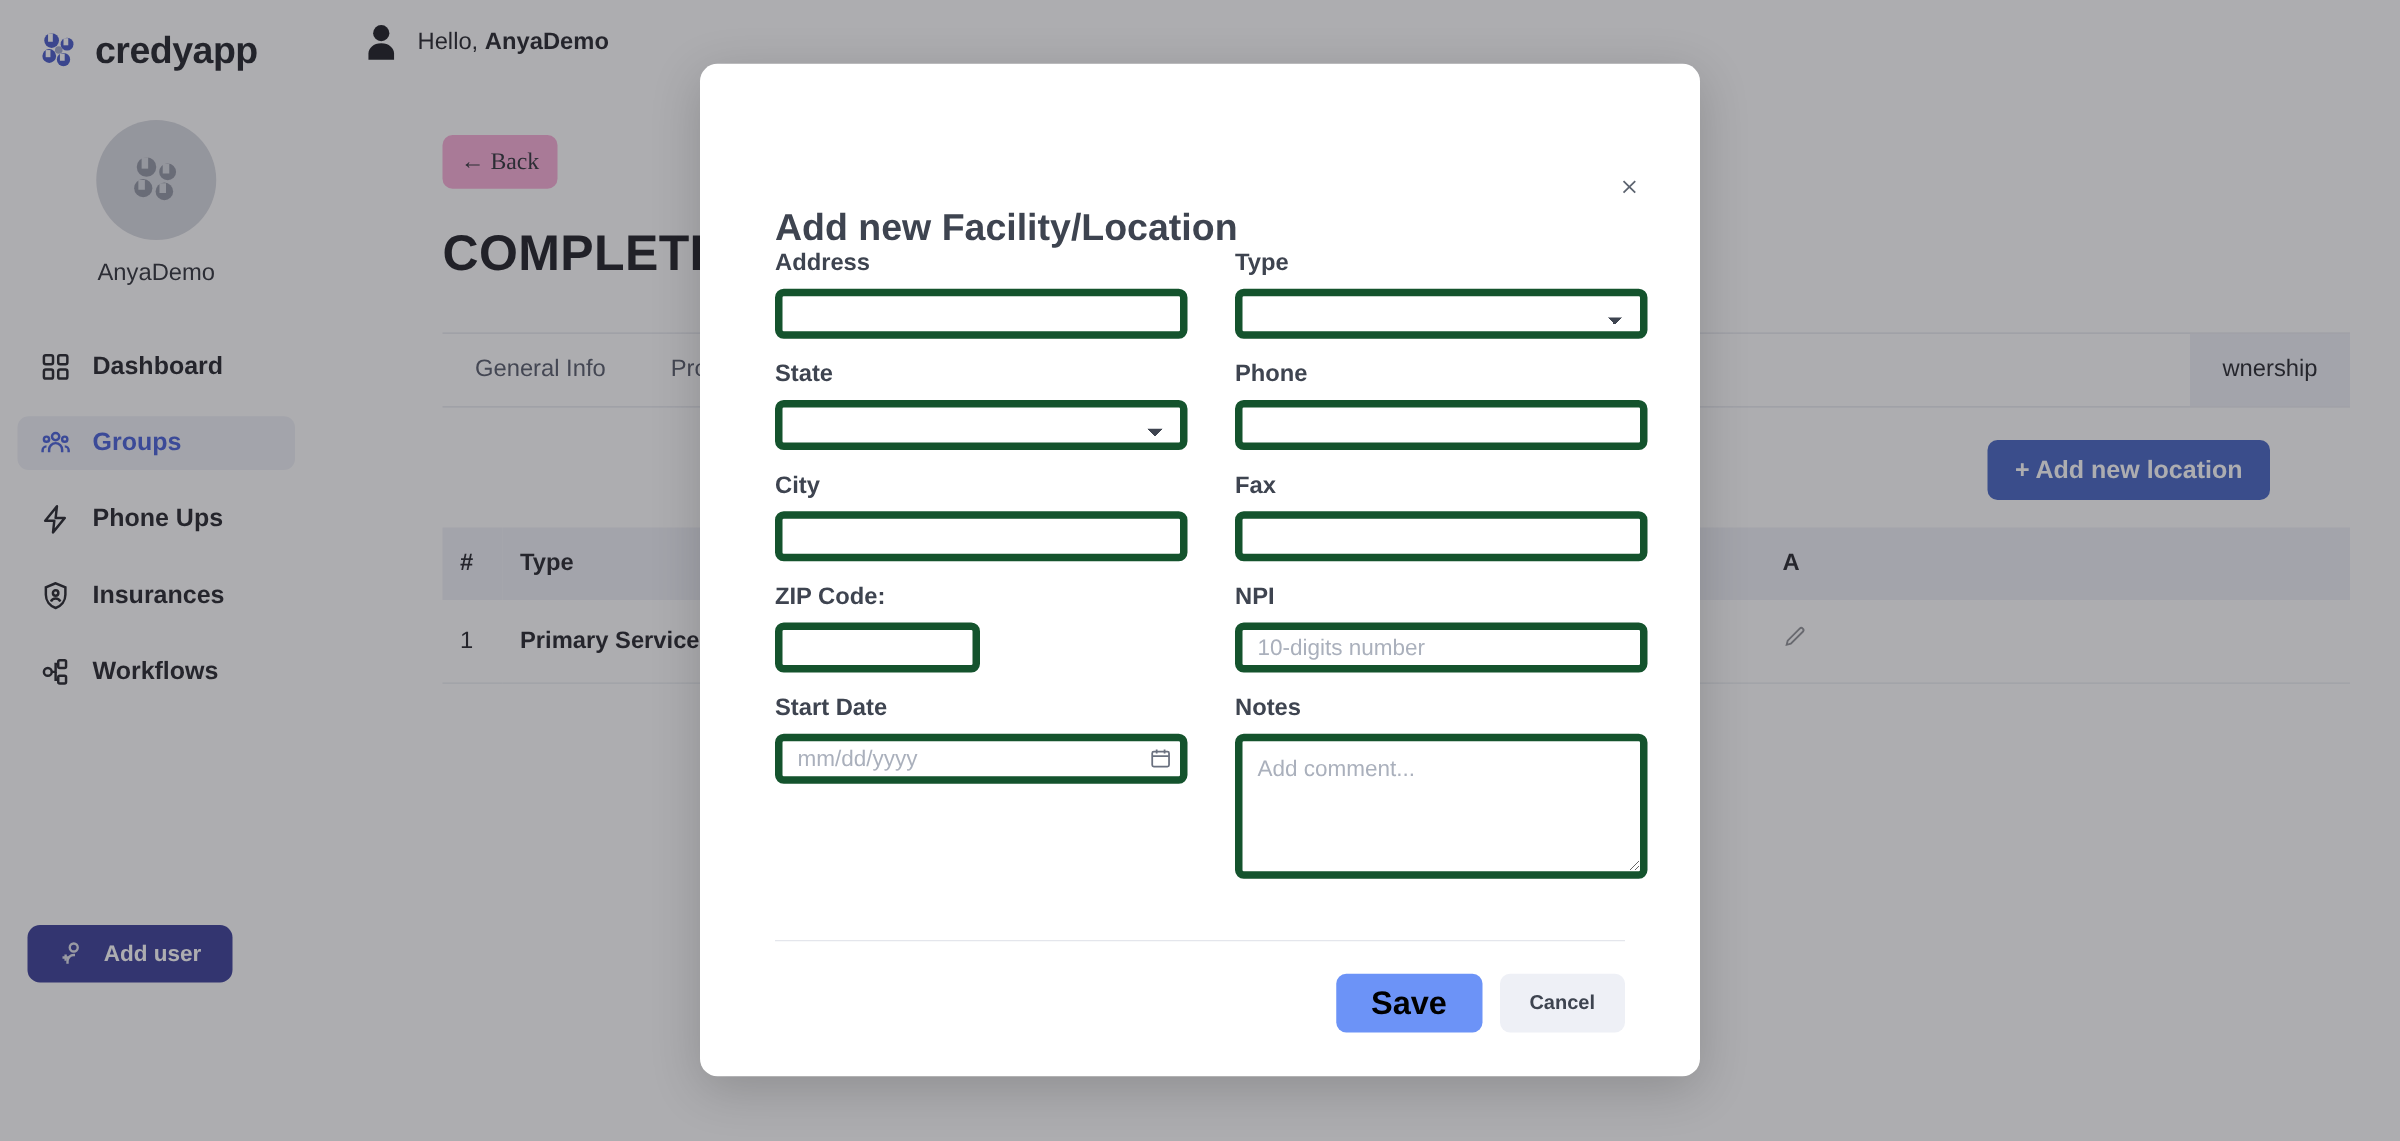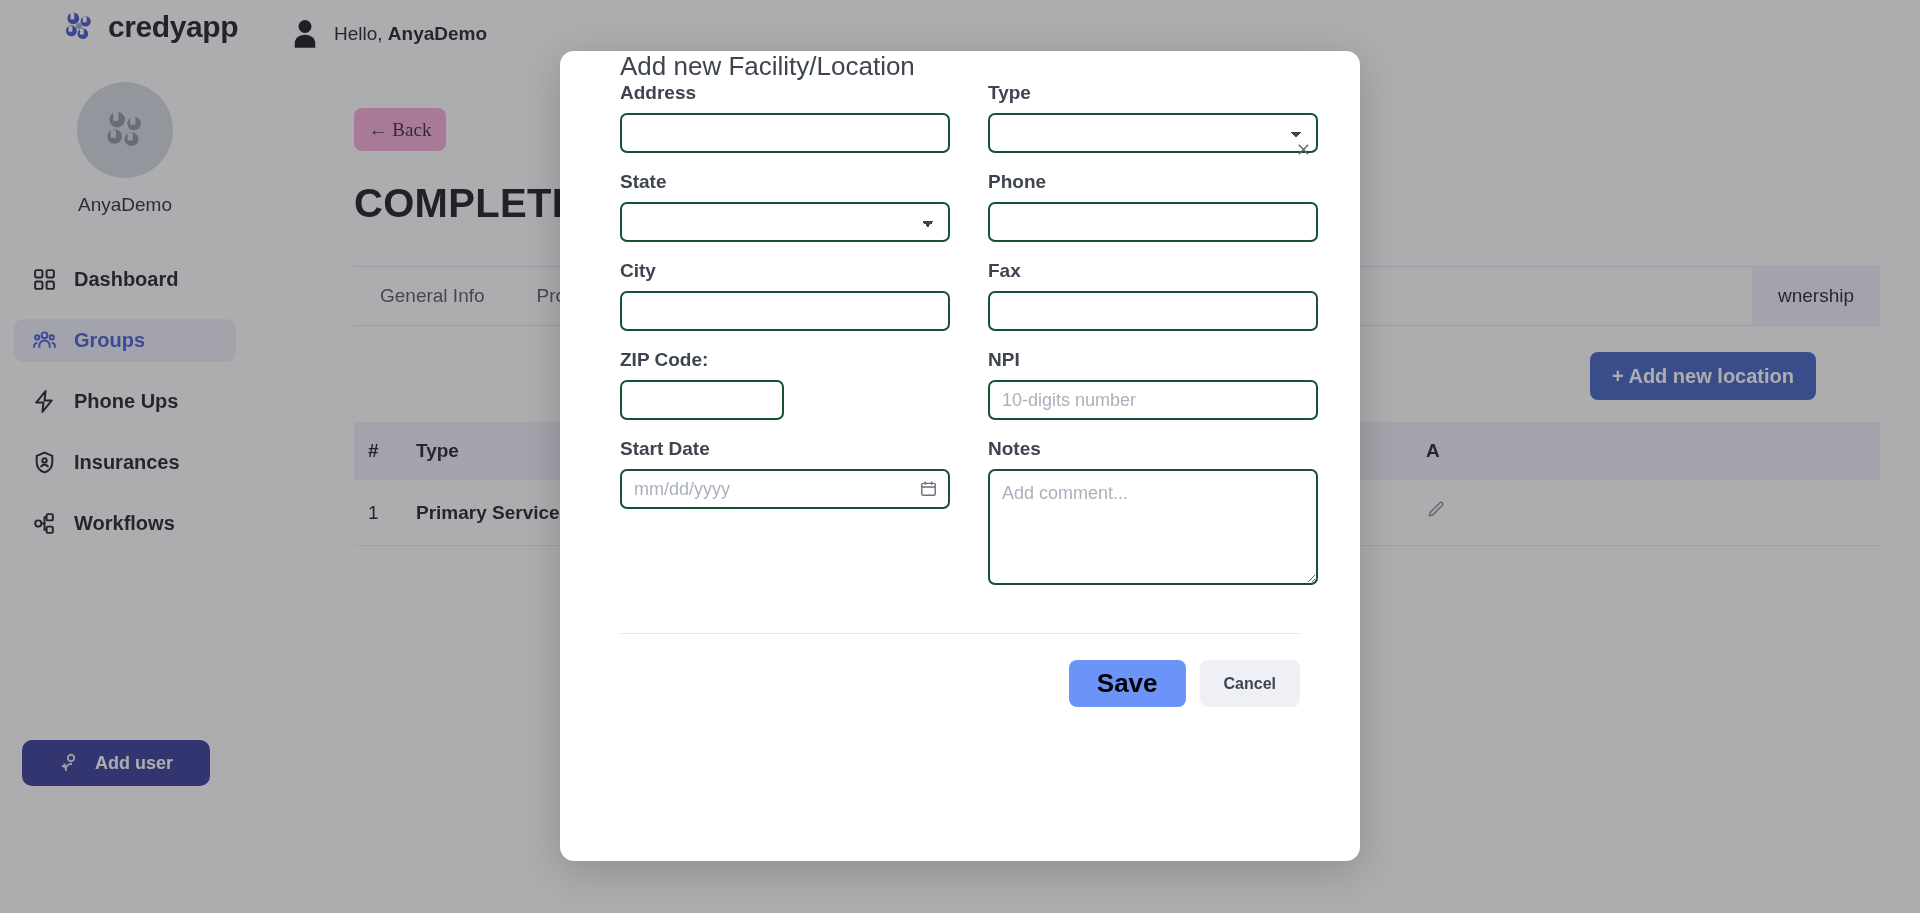--- a/index.html
+++ b/index.html
@@ -32,22 +32,21 @@
     width: 250px;
     flex: 0 0 250px;
     background: #ffffff;
     padding: 0;
     position: relative;
   }
   .logo-row {
     display: flex;
     align-items: center;
     gap: 10px;
-    padding: 8px 0 0 28px;
-    margin-left: 32px;
+    padding: 22px 0 0 28px;
   }
   .logo-mark { width: 38px; height: 38px; display: block; }
   .logo-text {
     font-size: 30px;
     font-weight: 700;
     color: #12131a;
     letter-spacing: -0.4px;
   }
 
   .avatar-block {
@@ -85,21 +84,21 @@
   .nav-item.active {
     background: #eef0f6;
     color: #3c55d6;
   }
   .nav-item .ico { width: 25px; height: 25px; display: block; flex: 0 0 25px; }
 
   .add-user-btn {
     position: absolute;
     left: 22px;
     top: 740px;
-    width: 188px;
+    width: 164px;
     height: 46px;
     background: #2e3192;
     color: #ffffff;
     border: none;
     border-radius: 10px;
     font-size: 18px;
     font-weight: 700;
     font-family: inherit;
     display: flex;
     align-items: center;
@@ -231,43 +230,44 @@
     width: 26px; height: 26px;
     background: transparent;
     border: none;
     cursor: pointer;
     color: #5d6470;
     font-size: 20px;
     line-height: 1;
     display: flex; align-items: center; justify-content: center;
   }
   .modal-title {
-    font-size: 26px;
-    font-weight: 400;
+    padding-top: 115px;
+    font-size: 30px;
+    font-weight: 700;
     color: #3e4450;
   }
 
   .form-grid {
     display: grid;
     grid-template-columns: 330px 330px;
     column-gap: 38px;
     row-gap: 0;
   }
   .field { margin-bottom: 18px; }
   .field label {
     display: block;
     font-size: 19px;
     font-weight: 700;
     color: #3e4450;
     margin-bottom: 9px;
   }
   .ctl {
     width: 100%;
     height: 40px;
-    border: 2px solid #14532d;
+    border: 6px solid #14532d;
     border-radius: 7px;
     background: #ffffff;
     font-size: 18px;
     font-family: inherit;
     color: #c2410c;
     padding: 0 12px;
     outline: none;
   }
   .ctl::placeholder { color: #aab0bc; }
   select.ctl {

